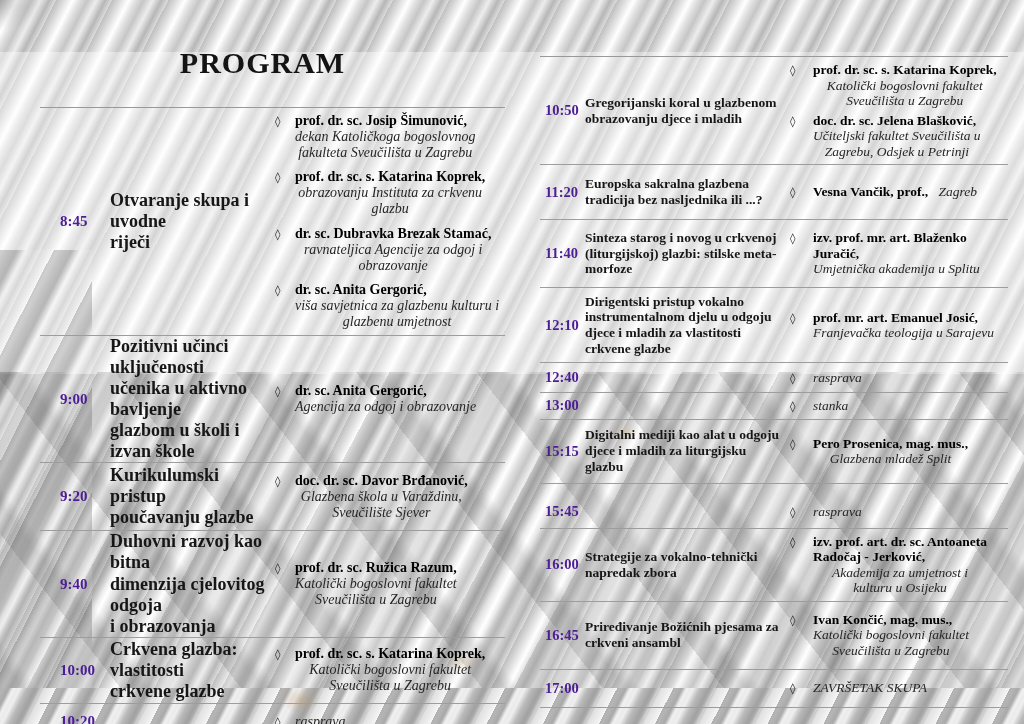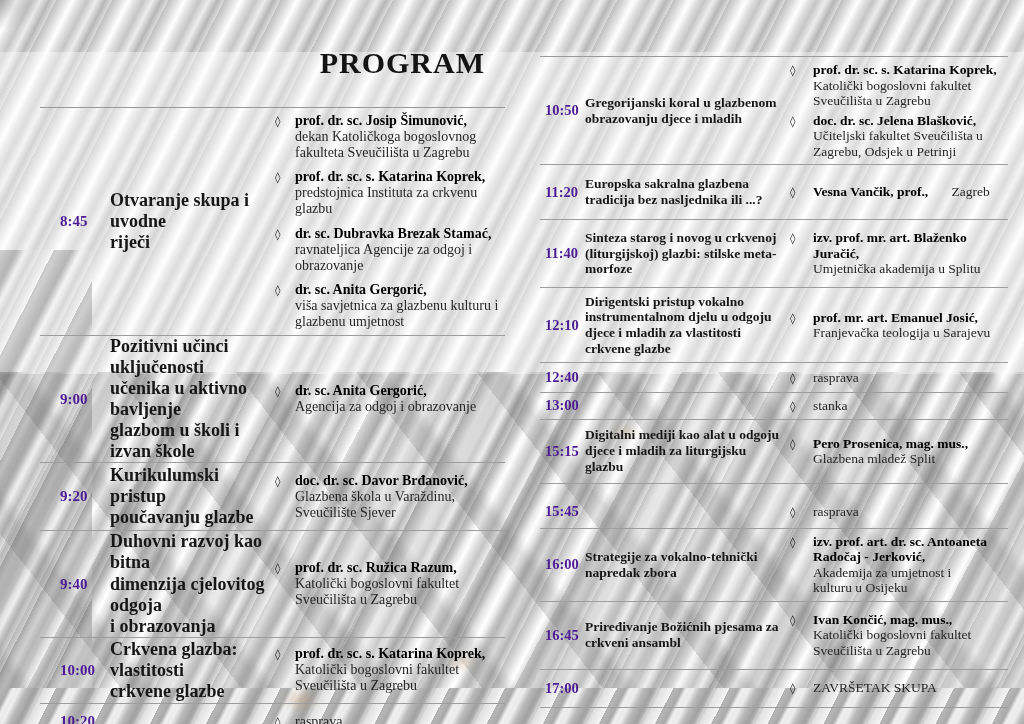--- a/index.html
+++ b/index.html
@@ -44,21 +44,21 @@
     background:
       radial-gradient(28px 18px at 300px 700px, rgba(196,150,92,0.30), rgba(196,150,92,0) 70%),
       radial-gradient(24px 16px at 462px 662px, rgba(188,148,96,0.25), rgba(188,148,96,0) 70%),
       radial-gradient(22px 14px at 625px 432px, rgba(200,170,110,0.22), rgba(200,170,110,0) 70%),
       radial-gradient(60px 40px at 0px 0px, rgba(90,90,90,0.25), rgba(90,90,90,0) 75%);
   }
   
   .content{position:absolute;inset:0;z-index:5;}
   .page-title{
     position:absolute;left:40px;top:46px;width:445px;
-    text-align:right;font-size:30px;font-weight:bold;letter-spacing:1px;color:#141414;
+    text-align:center;font-size:30px;font-weight:bold;letter-spacing:1px;color:#141414;
   }
   .col{position:absolute;border-top:1px solid #999;}
   .col-left{left:40px;top:107px;width:465px;}
   .col-right{left:540px;top:56px;width:468px;}
   .row{
     display:grid;box-sizing:border-box;border-bottom:1px solid #9d9d9d;overflow:hidden;
   }
   .col-left  .row{grid-template-columns:70px 165px 1fr;}
   .col-right .row{grid-template-columns:45px 205px 1fr;}
   .time{
@@ -78,22 +78,22 @@
   .col-right .speakers{gap:4px;}
   .speaker{display:flex;align-items:flex-start;}
   .diamond{
     flex:0 0 20px;width:20px;font-size:11px;line-height:1;padding-top:3px;color:#222;
     font-family:"DejaVu Sans","Liberation Sans",sans-serif;
   }
   .col-right .diamond{flex-basis:23px;width:23px;}
   .sp-text{font-size:14px;line-height:1.15;}
   .col-right .sp-text{font-size:13.5px;}
   .sp-name{font-weight:bold;white-space:pre-line;color:#000000;}
-  .sp-aff{display:block;white-space:pre-line;color:#262626;}
-  .sp-aff.inline{display:inline;margin-left:20px;}
+  .sp-aff{display:block;font-style:italic;white-space:pre-line;color:#262626;text-align:center;}
+  .sp-aff.inline{display:inline;margin-left:7px;}
 </style>
 </head>
 <body>
 
 <div class="bg-stripes"></div>
 <div class="bg-wash"></div>
 <div class="bg-midband"></div>
 <div class="bg-left-edge"></div>
 <div class="bg-bottom"></div>
 <div class="bg-warm"></div>
@@ -111,21 +111,21 @@
     <span class="sp-text">
       <span class="sp-name">prof. dr. sc. Josip Šimunović,</span>
       <span class="sp-aff">dekan Katoličkoga bogoslovnog
 fakulteta Sveučilišta u Zagrebu</span>
     </span>
   </div>
           <div class="speaker">
     <span class="diamond">◊</span>
     <span class="sp-text">
       <span class="sp-name">prof. dr. sc. s. Katarina Koprek,</span>
-      <span class="sp-aff">predstojnica Instituta za crkvenu
+      <span class="sp-aff">obrazovanju Instituta za crkvenu
 glazbu</span>
     </span>
   </div>
           <div class="speaker">
     <span class="diamond">◊</span>
     <span class="sp-text">
       <span class="sp-name">dr. sc. Dubravka Brezak Stamać,</span>
       <span class="sp-aff">ravnateljica Agencije za odgoj i
 obrazovanje</span>
     </span>

